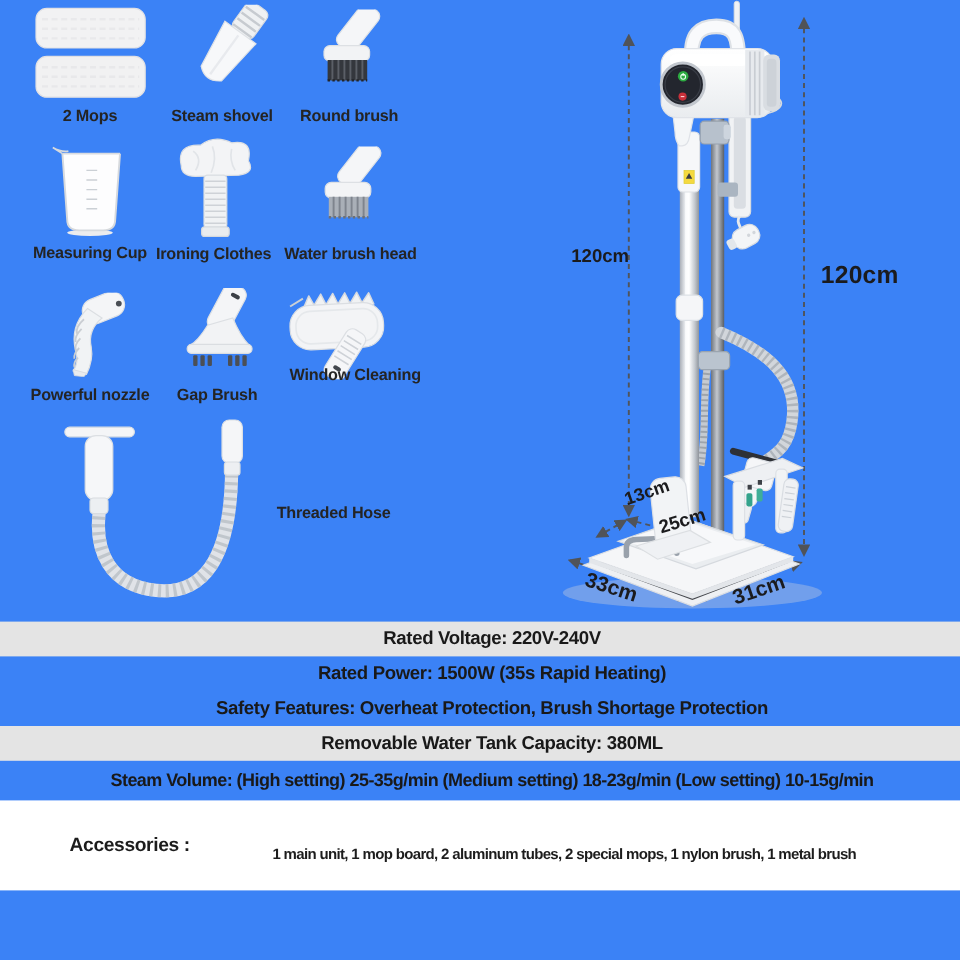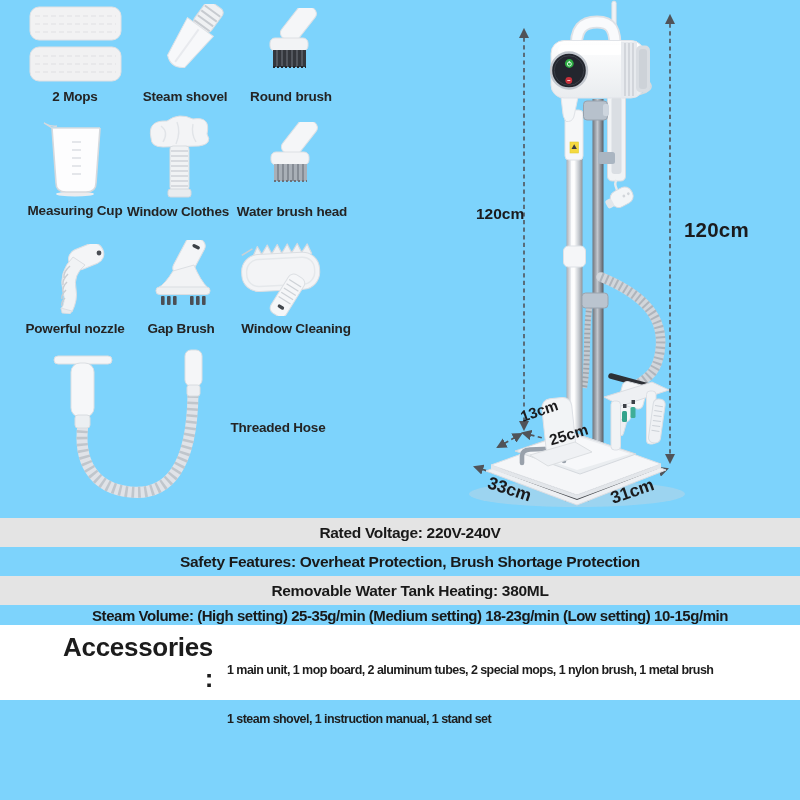--- a/index.html
+++ b/index.html
@@ -1,37 +1,37 @@
 <!DOCTYPE html>
 <html><head>
 <meta charset="utf-8">
 <style>
   html,body{margin:0;padding:0;background:#fff;}
-  #stage{position:relative;width:800px;height:800px;background:#7dd3fc;overflow:hidden;
+  #stage{position:relative;width:800px;height:800px;background:#3b82f6;overflow:hidden;
          font-family:"Liberation Sans",sans-serif;color:#1c1c1c;}
   .acc{position:absolute;}
   .acc svg{display:block;width:100%;height:100%;}
   .acc-label{position:absolute;transform:translateX(-50%);font-weight:700;font-size:13.5px;
              color:#242424;white-space:nowrap;letter-spacing:-0.2px;}
   #machine{position:absolute;left:440px;top:0;width:360px;height:515px;}
   .dim{position:absolute;font-weight:700;color:#1b1b1d;white-space:nowrap;}
   #dim-left{left:476px;top:205px;font-size:15.5px;}
   #dim-right{left:684px;top:218px;font-size:20.5px;letter-spacing:0.2px;}
   #dim-13{left:520px;top:402px;font-size:15px;transform:rotate(-19deg);}
   #dim-25{left:549px;top:426px;font-size:15.5px;transform:rotate(-17deg);}
   #dim-33{left:487px;top:479px;font-size:17.5px;transform:rotate(18deg);}
   #dim-31{left:610px;top:481px;font-size:17.5px;transform:rotate(-19deg);}
   #specs{position:absolute;left:0;top:518px;width:800px;}
   .spec-row{display:flex;align-items:center;justify-content:center;height:29px;
             font-weight:700;font-size:15.5px;letter-spacing:-0.3px;color:#191919;white-space:nowrap;padding-left:20px;}
   .spec-row.shade{background:#e4e4e4;}
-  .spec-row.long{height:20px;font-size:15px;letter-spacing:-0.45px;}
+  .spec-row.long{height:33px;font-size:15px;letter-spacing:-0.45px;}
   #acc-block{position:relative;height:75px;background:#ffffff;}
   #acc-block-label{position:absolute;left:58px;top:50%;transform:translateY(-50%);width:155px;
-                   text-align:right;font-size:26px;font-weight:700;letter-spacing:-0.3px;}
+                   text-align:left;font-size:16px;font-weight:700;letter-spacing:-0.3px;}
   #acc-lines{position:absolute;left:227px;top:5px;font-size:12.5px;font-weight:700;
              letter-spacing:-0.55px;line-height:17px;color:#1d1d1d;}
   #acc-lines div{white-space:nowrap;margin-top:32px;}
 </style>
 </head>
 <body>
 
 <div id="stage">
 
   <div class="acc" style="left:28px;top:4px;width:95px;height:80px">
@@ -146,25 +146,25 @@
       <rect x="33" y="67" width="15" height="13" rx="3" fill="#eceff2" stroke="#d8dce0"></rect>
       <rect x="143" y="2" width="17" height="36" rx="6" fill="#f5f6f8" stroke="#dcdfe3"></rect>
       <rect x="145" y="37" width="13" height="11" rx="2.5" fill="#edeff2" stroke="#d8dce0"></rect>
     </svg>
   </div>
 
   <div class="acc-label" style="left:75px;top:89px">2 Mops</div>
   <div class="acc-label" style="left:185px;top:89px">Steam shovel</div>
   <div class="acc-label" style="left:291px;top:89px">Round brush</div>
   <div class="acc-label" style="left:75px;top:203px">Measuring Cup</div>
-  <div class="acc-label" style="left:178px;top:204px">Window Clothes</div>
+  <div class="acc-label" style="left:178px;top:204px">Ironing Clothes</div>
   <div class="acc-label" style="left:292px;top:204px">Water brush head</div>
   <div class="acc-label" style="left:75px;top:321px">Powerful nozzle</div>
   <div class="acc-label" style="left:181px;top:321px">Gap Brush</div>
-  <div class="acc-label" style="left:296px;top:321px">Window Cleaning</div>
+  <div class="acc-label" style="left:296px;top:305px">Window Cleaning</div>
   <div class="acc-label" style="left:278px;top:420px">Threaded Hose</div>
 
   <svg id="machine" viewBox="440 0 360 515">
     <defs>
       <marker id="arw" viewBox="0 0 10 10" refX="8" refY="5" markerWidth="6.5" markerHeight="6.5" orient="auto-start-reverse">
         <path d="M0,0 L10,5 L0,10 Z" fill="#505358"></path>
       </marker>
       <linearGradient id="gChrome" x1="0" y1="0" x2="1" y2="0">
         <stop offset="0" stop-color="#a9aeb6"></stop>
           <stop offset="0.3" stop-color="#f0f2f5"></stop>
@@ -282,25 +282,25 @@
 
   <div class="dim" id="dim-left">120cm</div>
   <div class="dim" id="dim-right">120cm</div>
   <div class="dim" id="dim-13">13cm</div>
   <div class="dim" id="dim-25">25cm</div>
   <div class="dim" id="dim-33">33cm</div>
   <div class="dim" id="dim-31">31cm</div>
 
   <div id="specs">
     <div class="spec-row shade">Rated Voltage: 220V-240V</div>
+    <div class="spec-row">Rated Power: 1500W (35s Rapid Heating)</div>
     <div class="spec-row">Safety Features: Overheat Protection, Brush Shortage Protection</div>
-    <div class="spec-row shade">Removable Water Tank Heating: 380ML</div>
+    <div class="spec-row shade">Removable Water Tank Capacity: 380ML</div>
     <div class="spec-row long">Steam Volume: (High setting) 25-35g/min (Medium setting) 18-23g/min (Low setting) 10-15g/min</div>
     <div id="acc-block">
       <div id="acc-block-label">Accessories :</div>
       <div id="acc-lines">
         <div>1 main unit, 1 mop board, 2 aluminum tubes, 2 special mops, 1 nylon brush, 1 metal brush</div>
-        <div>1 steam shovel, 1 instruction manual, 1 stand set</div>
       </div>
     </div>
   </div>
 
 </div>
 
 </body></html>

